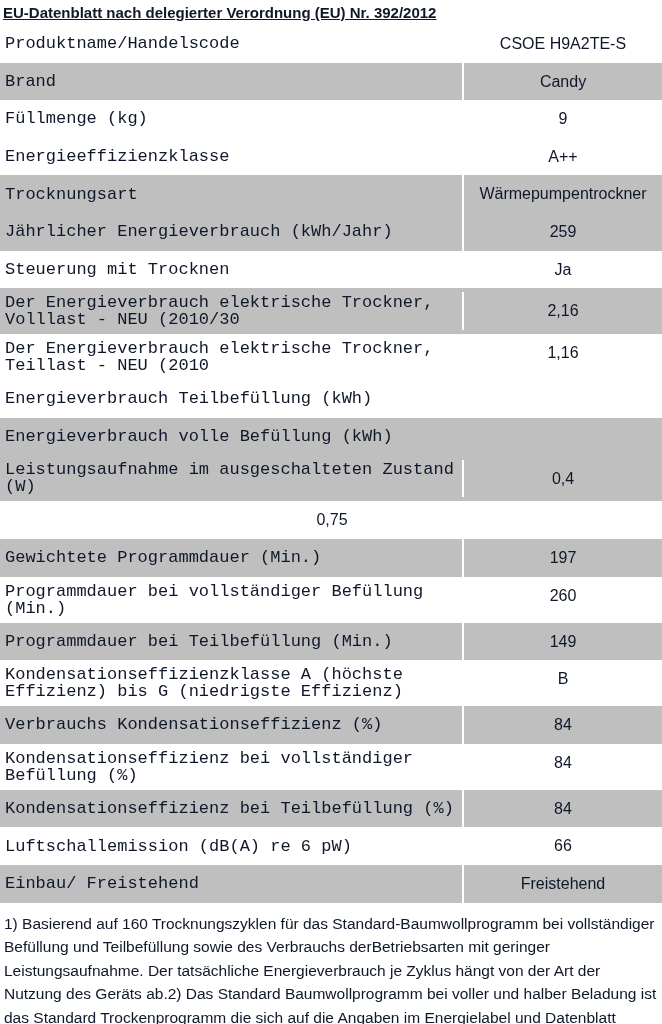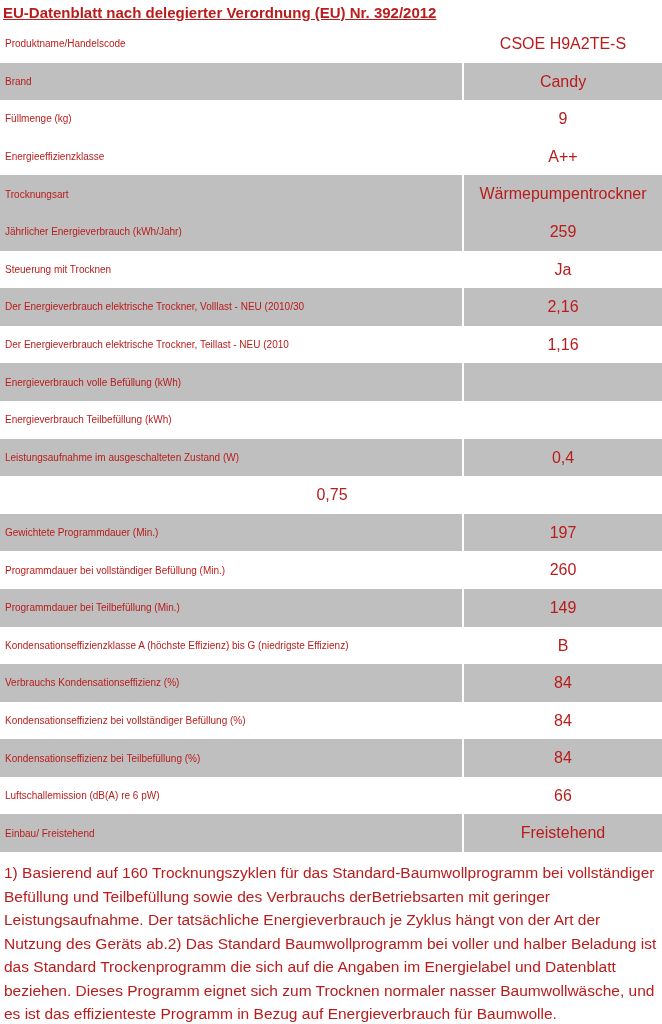--- a/index.html
+++ b/index.html
@@ -6,21 +6,21 @@
     margin: 0;
     padding: 0;
     background: #ffffff;
   }
   .page {
     position: relative;
     width: 662px;
     height: 1024px;
     background: #ffffff;
     font-family: "Liberation Sans", sans-serif;
-    color: #b91c1c;
+    color: #0f172a;
     overflow: hidden;
   }
   .title {
     padding: 3px 0 0 3px;
     font-size: 15px;
     font-weight: 700;
     text-decoration: underline;
     line-height: 20px;
   }
   .spec-table {
@@ -28,29 +28,31 @@
     width: 662px;
   }
   .row {
     display: flex;
     min-height: 37.6px;
     box-sizing: border-box;
     align-items: stretch;
   }
   .row.alt {
     background: var(--row-alt, #bfbfbf);
+    align-items: center;
   }
   .row .label {
     width: 462px;
     box-sizing: border-box;
     padding: 6px 8px 6px 5px;
     display: flex;
     align-items: center;
-    font-size: 10px;
+    font-size: 17px;
     line-height: 17px;
+    font-family: Liberation Mono, monospace;
   }
   .row .value {
     flex: 1;
     box-sizing: border-box;
     border-left: 2px solid var(--divider, #ffffff);
     text-align: center;
     font-size: 16px;
     line-height: 37.6px;
     white-space: nowrap;
   }
@@ -107,27 +109,27 @@
   <div class="row alt">
     <div class="label">Der Energieverbrauch elektrische Trockner, Volllast - NEU (2010/30</div>
     <div class="value">2,16</div>
   </div>
 
   <div class="row">
     <div class="label">Der Energieverbrauch elektrische Trockner, Teillast - NEU (2010</div>
     <div class="value">1,16</div>
   </div>
 
-  <div class="row alt">
-    <div class="label">Energieverbrauch volle Befüllung (kWh)</div>
+  <div class="row">
+    <div class="label">Energieverbrauch Teilbefüllung (kWh)</div>
     <div class="value"></div>
   </div>
 
-  <div class="row">
-    <div class="label">Energieverbrauch Teilbefüllung (kWh)</div>
+  <div class="row alt">
+    <div class="label">Energieverbrauch volle Befüllung (kWh)</div>
     <div class="value"></div>
   </div>
 
   <div class="row alt">
     <div class="label">Leistungsaufnahme im ausgeschalteten Zustand (W)</div>
     <div class="value">0,4</div>
   </div>
 
   <div class="row">
     <div class="value">0,75</div>

